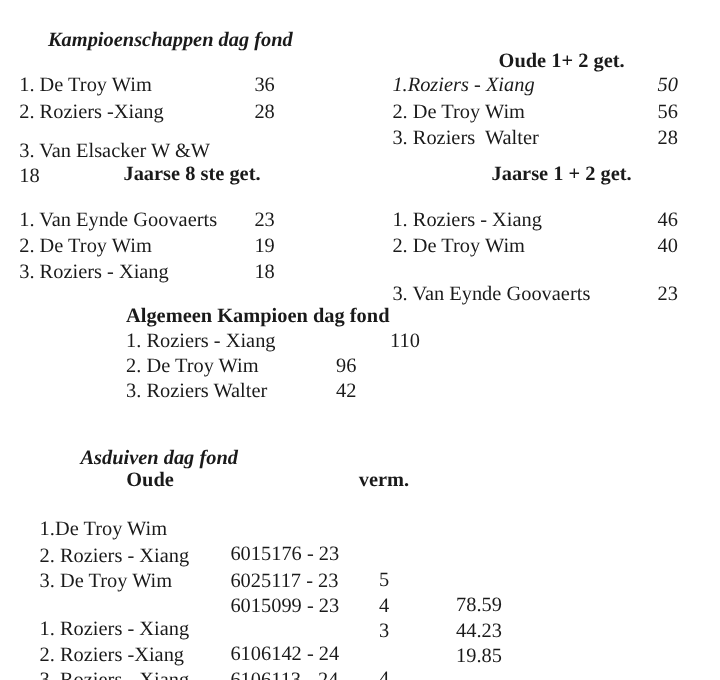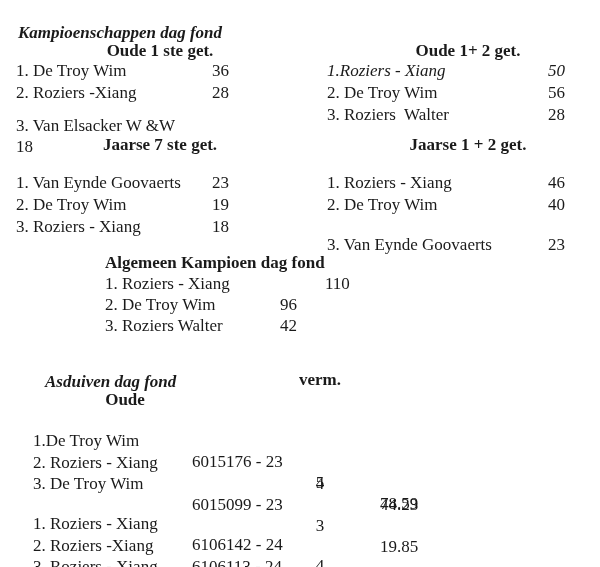--- a/index.html
+++ b/index.html
@@ -9,32 +9,31 @@
     height: 567px;
     background: #ffffff;
     font-family: "Liberation Serif", "DejaVu Serif", serif;
     font-size: 17px;
     line-height: 21px;
     color: #1a1a1a;
     overflow: hidden;
   }
   .abs { position: absolute; white-space: pre; }
   .b  { font-weight: bold; }
-  .bi { font-weight: bold; font-style: italic; }
+  .bi { font-weight: bold; font-style: italic; margin-left: 22px; }
   .ctr { text-align: center; }
   .row { display: flex; justify-content: space-between; }
 </style>
 </head>
 <body>
 
 <div class="page">
 
   <div class="abs bi" style="left:18px; top:22px;">Kampioenschappen dag fond</div>
 
-  <div class="abs b ctr" style="left:16px; top:40px; width:288px;">Oude 1 ste get.</div>
   <div class="abs row" style="left:16px; top:60px; width:213px;gap:43px;">
     <span>1. De Troy Wim</span>
     <span>36</span>
   </div>
   <div class="abs row" style="left:16px; top:82px; width:213px;">
     <span>2. Roziers -Xiang</span>
     <span>28</span>
   </div>
   <div class="abs row" style="left:16px; top:115px; width:213px;flex-direction:column;">
     <span>3. Van Elsacker W &amp;W</span>
@@ -48,21 +47,21 @@
   </div>
   <div class="abs row" style="left:327px; top:82px; width:238px;">
     <span>2. De Troy Wim</span>
     <span>56</span>
   </div>
   <div class="abs row" style="left:327px; top:104px; width:238px;">
     <span>3. Roziers  Walter</span>
     <span>28</span>
   </div>
 
-  <div class="abs b ctr" style="left:16px; top:134px; width:288px;">Jaarse 7 ste get.</div>
+  <div class="abs b ctr" style="left:16px; top:134px; width:288px;">Jaarse 8 ste get.</div>
   <div class="abs row" style="left:16px; top:172px; width:213px;">
     <span>1. Van Eynde Goovaerts</span>
     <span>23</span>
   </div>
   <div class="abs row" style="left:16px; top:194px; width:213px;">
     <span>2. De Troy Wim</span>
     <span>19</span>
   </div>
   <div class="abs row" style="left:16px; top:216px; width:213px;">
     <span>3. Roziers - Xiang</span>
@@ -86,30 +85,31 @@
   <div class="abs b" style="left:105px; top:252px;">Algemeen Kampioen dag fond</div>
   <div class="abs" style="left:105px; top:273px;">1. Roziers - Xiang</div>
   <div class="abs" style="left:325px; top:273px;">110</div>
   <div class="abs" style="left:105px; top:294px;">2. De Troy Wim</div>
   <div class="abs" style="left:280px; top:294px;">96</div>
   <div class="abs" style="left:105px; top:315px;">3. Roziers Walter</div>
   <div class="abs" style="left:280px; top:315px;">42</div>
 
   <div class="abs b ctr" style="left:16px; top:389px; width:218px;">Oude</div>
   <div class="abs bi" style="left:45px; top:371px;">Asduiven dag fond</div>
-  <div class="abs b ctr" style="left:292px; top:369px; width:56px;">verm.</div>
+  <div class="abs b ctr" style="left:292px; top:389px; width:56px;">verm.</div>
 
   <div class="abs" style="left:16px; top:409px; width:540px;">
     <span>1.De Troy Wim</span>
     <span class="abs" style="left:176px;">6015176 - 23</span>
     <span class="abs ctr" style="left:276px; width:56px;">5</span>
     <span class="abs" style="left:364px;">78.59</span>
   </div>
   <div class="abs" style="left:16px; top:431px; width:540px;">
     <span>2. Roziers - Xiang</span>
+    <span class="abs" style="left:176px;">6025117 - 23</span>
     <span class="abs ctr" style="left:276px; width:56px;">4</span>
     <span class="abs" style="left:364px;">44.23</span>
   </div>
   <div class="abs" style="left:16px; top:452px; width:540px;">
     <span>3. De Troy Wim</span>
     <span class="abs" style="left:176px;">6015099 - 23</span>
     <span class="abs ctr" style="left:276px; width:56px;">3</span>
     <span class="abs" style="left:364px;">19.85</span>
   </div>
 

